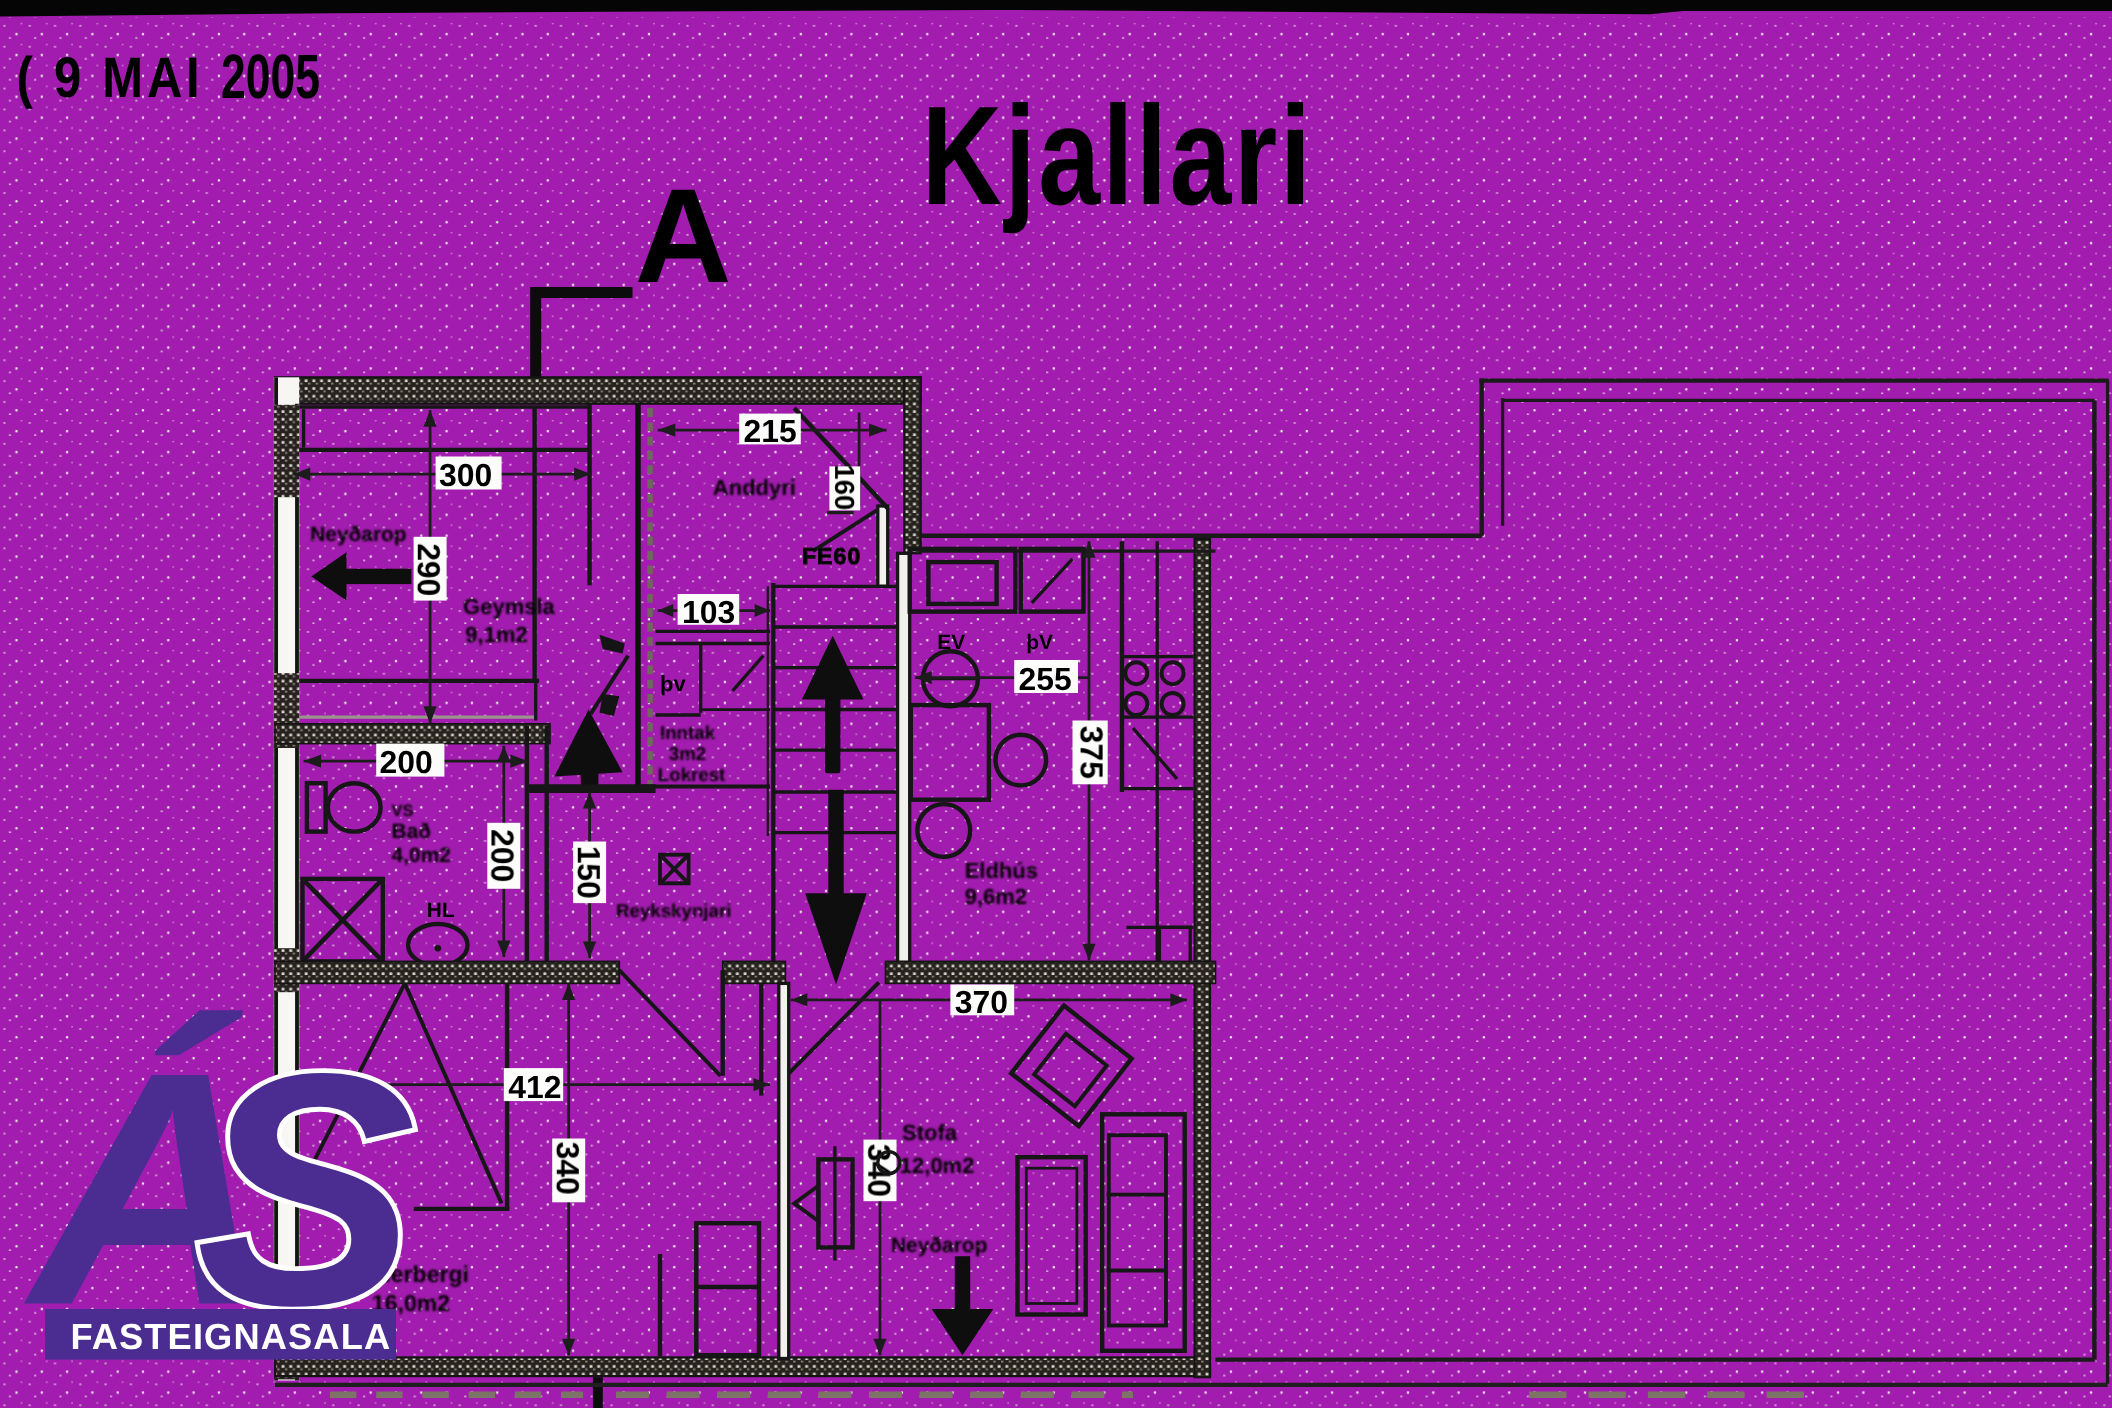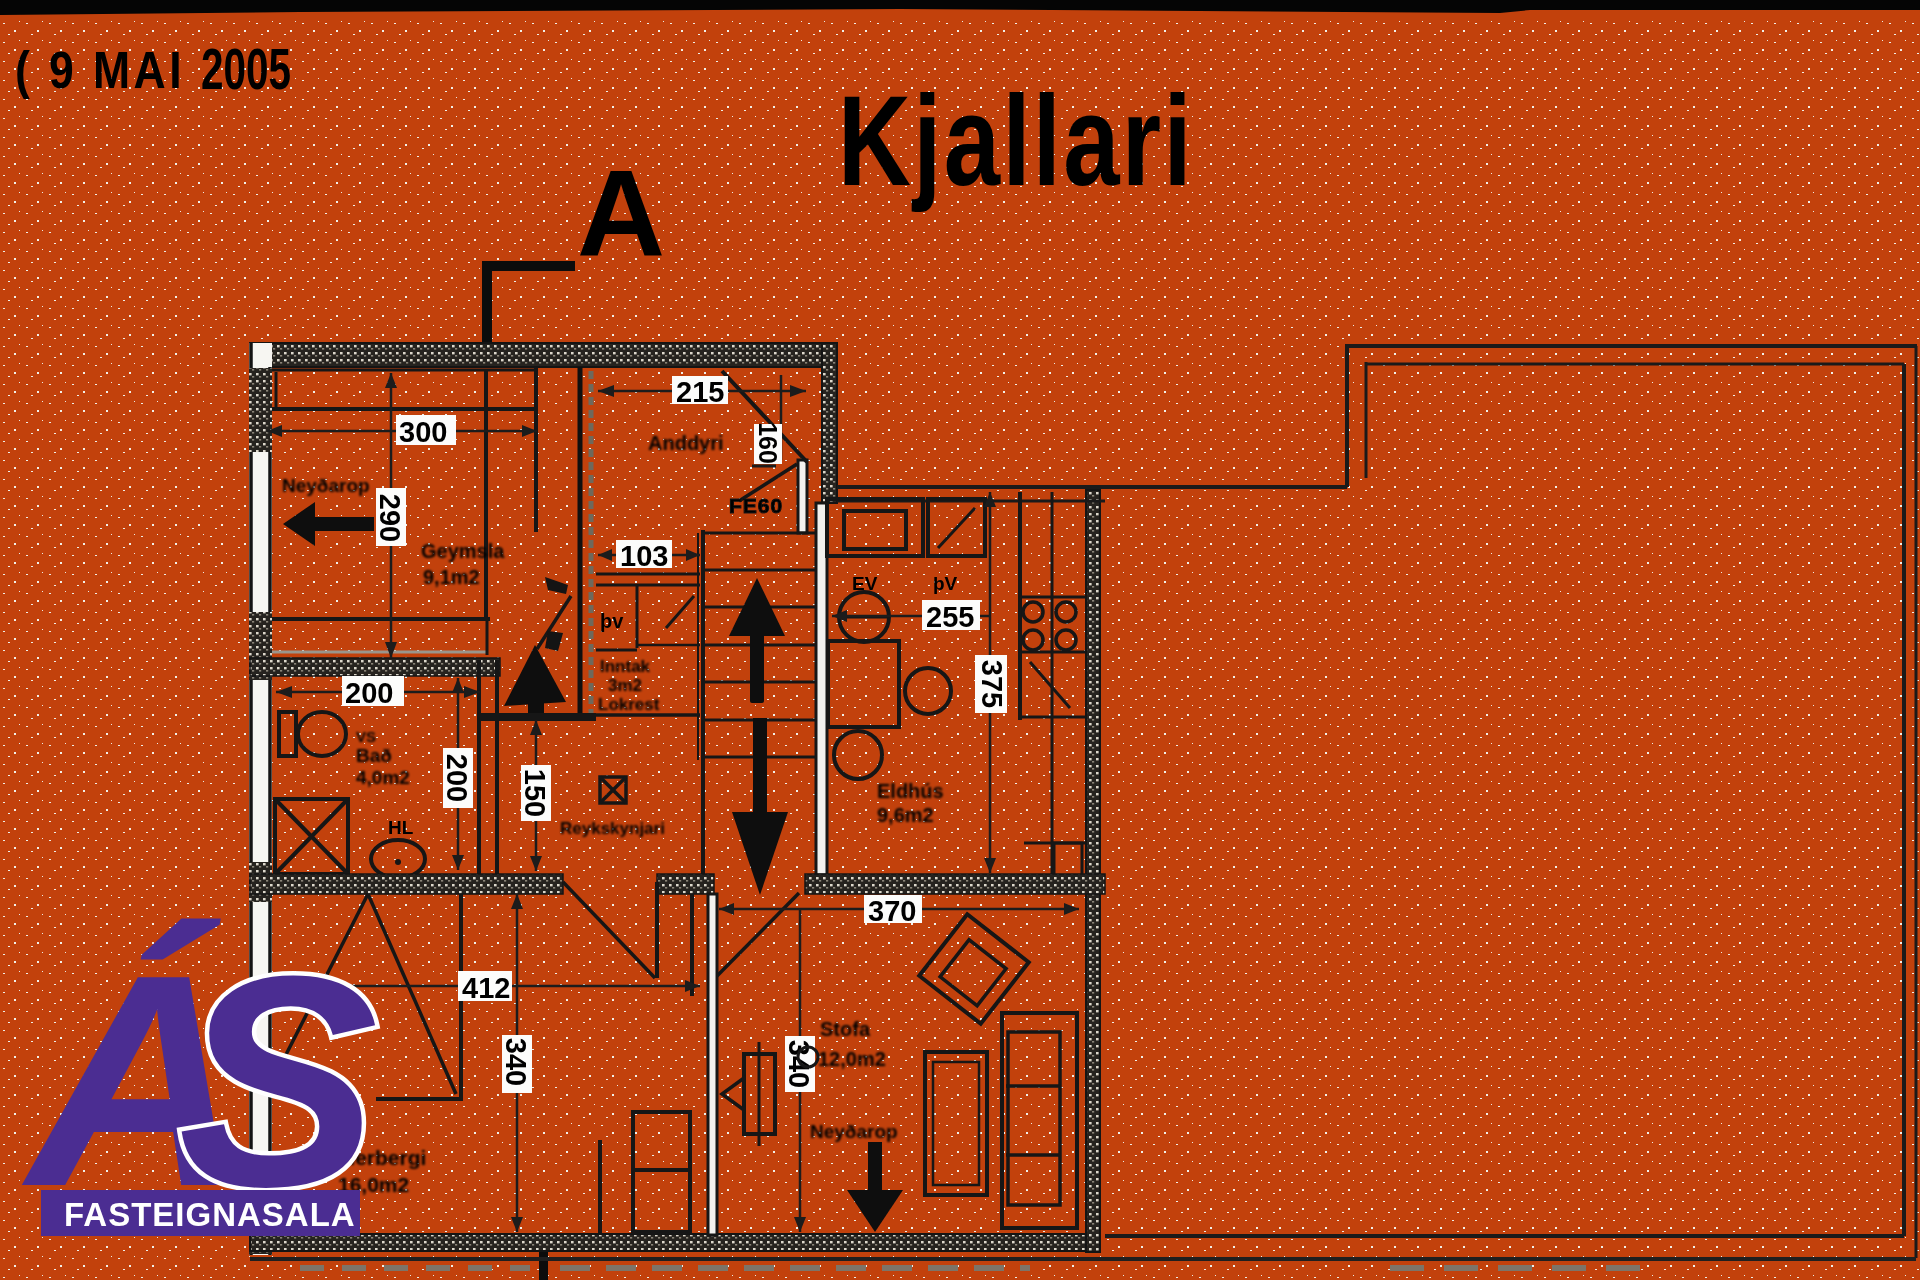--- a/index.html
+++ b/index.html
@@ -1,16 +1,16 @@
 <!DOCTYPE html>
 <html><head>
 <meta charset="utf-8">
 <style>
   html,body{margin:0;padding:0;background:#ffffff;}
-  .page{position:relative;width:1920px;height:1280px;background:#c2410c;overflow:hidden;
+  .page{position:relative;width:1920px;height:1280px;background:#a21caf;overflow:hidden;
         font-family:"Liberation Sans", sans-serif;}
   svg{position:absolute;left:0;top:0;}
   text{font-family:"Liberation Sans", sans-serif;}
 </style>
 </head>
 <body>
 <div class="page">
 <svg width="1920" height="1280" viewBox="0 0 1920 1280">
 <defs>
   <pattern id="wp" width="7" height="7" patternUnits="userSpaceOnUse">

